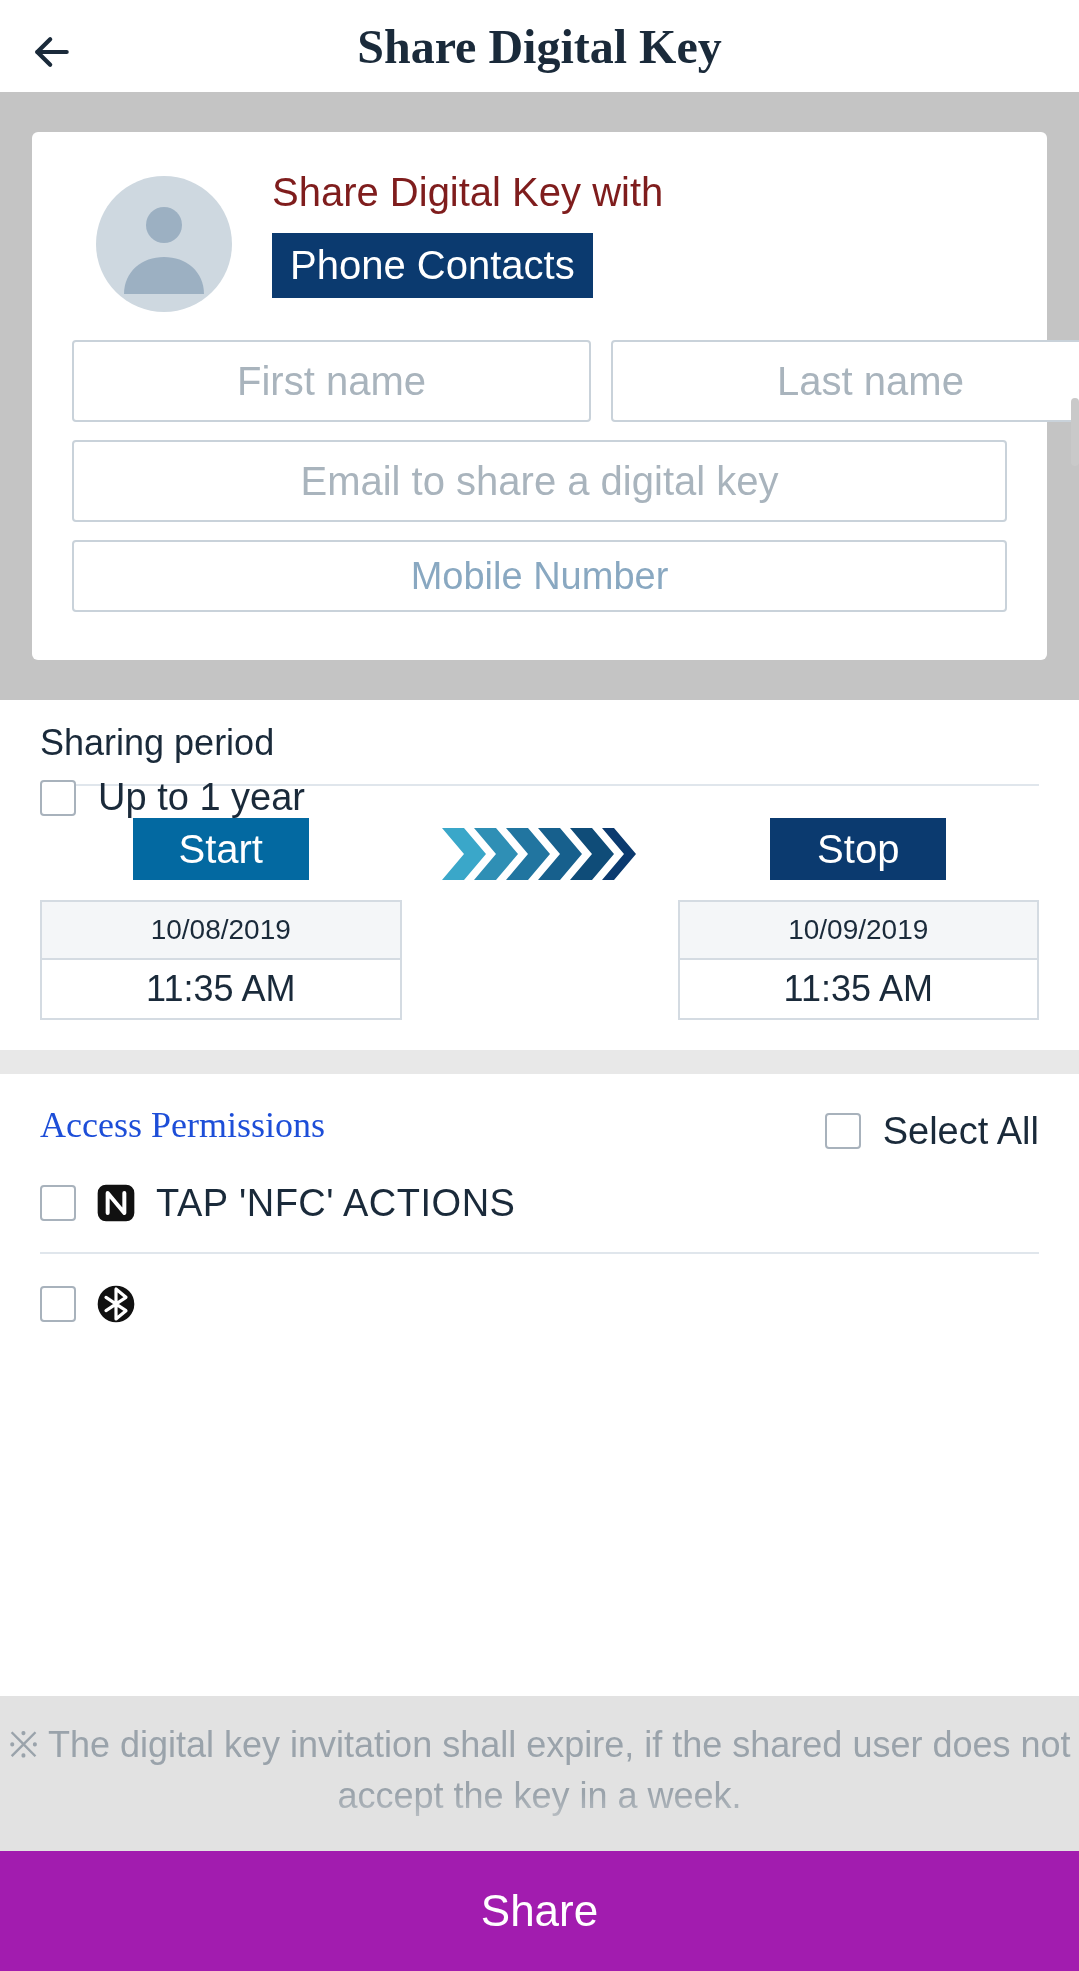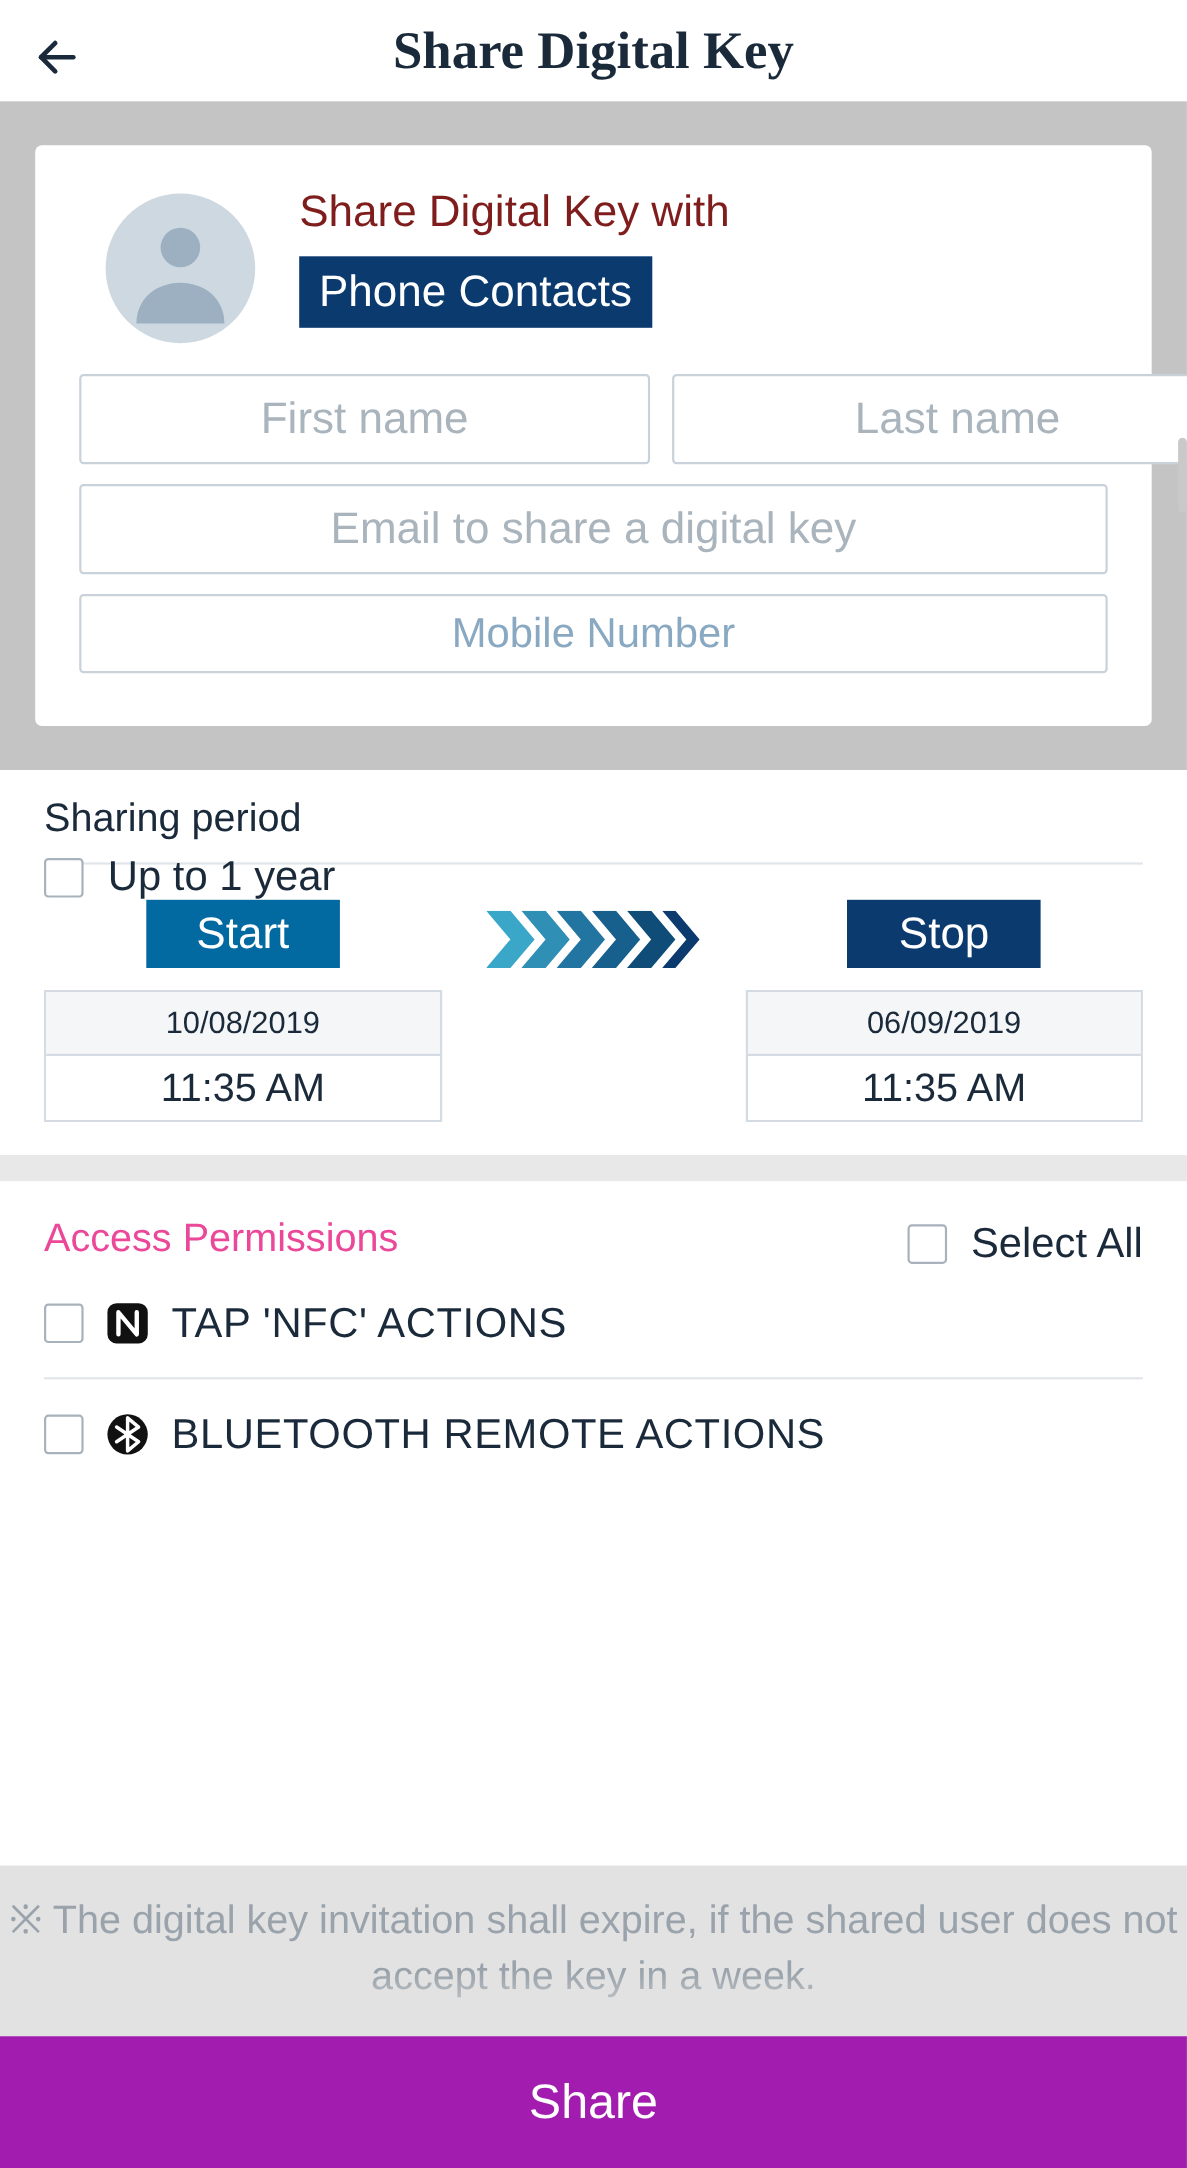--- a/index.html
+++ b/index.html
@@ -42,21 +42,21 @@
   .date-stack { margin-top: 20px; border: 2px solid #d4dbe2; }
   .date-cell { height: 58px; display: flex; align-items: center; justify-content: center; font-size: 28px; background: #f4f6f8; border-bottom: 2px solid #d4dbe2; }
   .time-cell { height: 58px; display: flex; align-items: center; justify-content: center; font-size: 36px; background: #fff; }
   .chevron-row { display: flex; align-items: center; justify-content: center; width: 196px; padding-top: 10px; }
 
   .spacer { height: 24px; background: #e8e8e8; }
 
   
   .perm-section { background: #fff; padding: 22px 40px 10px 40px; }
   .perm-header { display: flex; justify-content: space-between; align-items: center; height: 58px; }
-  .perm-title { font-size: 36px; color: #ec4899; }
+  .perm-title { font-size: 36px; color: #1d4ed8; font-family: Liberation Serif, serif; }
   .perm-item { display: flex; align-items: center; gap: 18px; height: 100px; border-bottom: 2px solid #e0e6ec; }
   .perm-item:last-child { border-bottom: none; }
   .perm-label { font-size: 38px; letter-spacing: 0.5px; color: #1a2a3a; }
   .perm-icon-wrap { width: 44px; height: 44px; display:flex; align-items:center; justify-content:center; }
 
   
   .footer-area { margin-top: auto; }
   .expiry-note { background: #e2e2e2; color: #9aa3ab; font-size: 36px; text-align: center; padding: 24px 8px 30px 8px; line-height: 1.4; position: relative; }
   .expiry-note::after { content:""; position:absolute; left:0; right:0; bottom:0; height:58px; background: linear-gradient(rgba(226,226,226,0), rgba(226,226,226,1)); pointer-events:none; }
   .action-bar { display: flex; height: 120px; }
@@ -133,21 +133,21 @@
             <polygon points="64,0 86,0 108,26 86,52 64,52 86,26" fill="#2175a0"></polygon>
             <polygon points="96,0 118,0 140,26 118,52 96,52 118,26" fill="#17608d"></polygon>
             <polygon points="128,0 150,0 172,26 150,52 128,52 150,26" fill="#0f4c78"></polygon>
             <polygon points="160,0 172,0 194,26 172,52 160,52 182,26" fill="#0b3a6f"></polygon>
           </g>
         </svg>
       </div>
       <div class="period-col">
         <div class="period-label stop-label">Stop</div>
         <div class="date-stack">
-          <div class="date-cell">06/09/2019</div>
+          <div class="date-cell">10/09/2019</div>
           <div class="time-cell">11:35 AM</div>
         </div>
       </div>
     </div>
   </div>
 
   <div class="spacer"></div>
 
   <div class="perm-section">
     <div class="perm-header">
@@ -170,21 +170,20 @@
     </div>
 
     <div class="perm-item">
       <span class="checkbox"></span>
       <span class="perm-icon-wrap">
         <svg width="40" height="40" viewBox="0 0 24 24">
             <circle cx="12" cy="12" r="11" fill="#111"></circle>
             <path d="M12 3 v18 l6-5 -12-8 M12 3 l6 5 -12 8" stroke="#fff" stroke-width="1.9" fill="none" stroke-linejoin="round" stroke-linecap="round"></path>
           </svg>
       </span>
-      <span class="perm-label">BLUETOOTH REMOTE ACTIONS</span>
     </div>
   </div>
 
   <div class="footer-area">
     <div class="expiry-note">※ The digital key invitation shall expire, if the shared user does not accept the key in a week.</div>
     <div class="action-bar">
       <button class="action-btn share-btn">Share</button>
     </div>
   </div>
 

